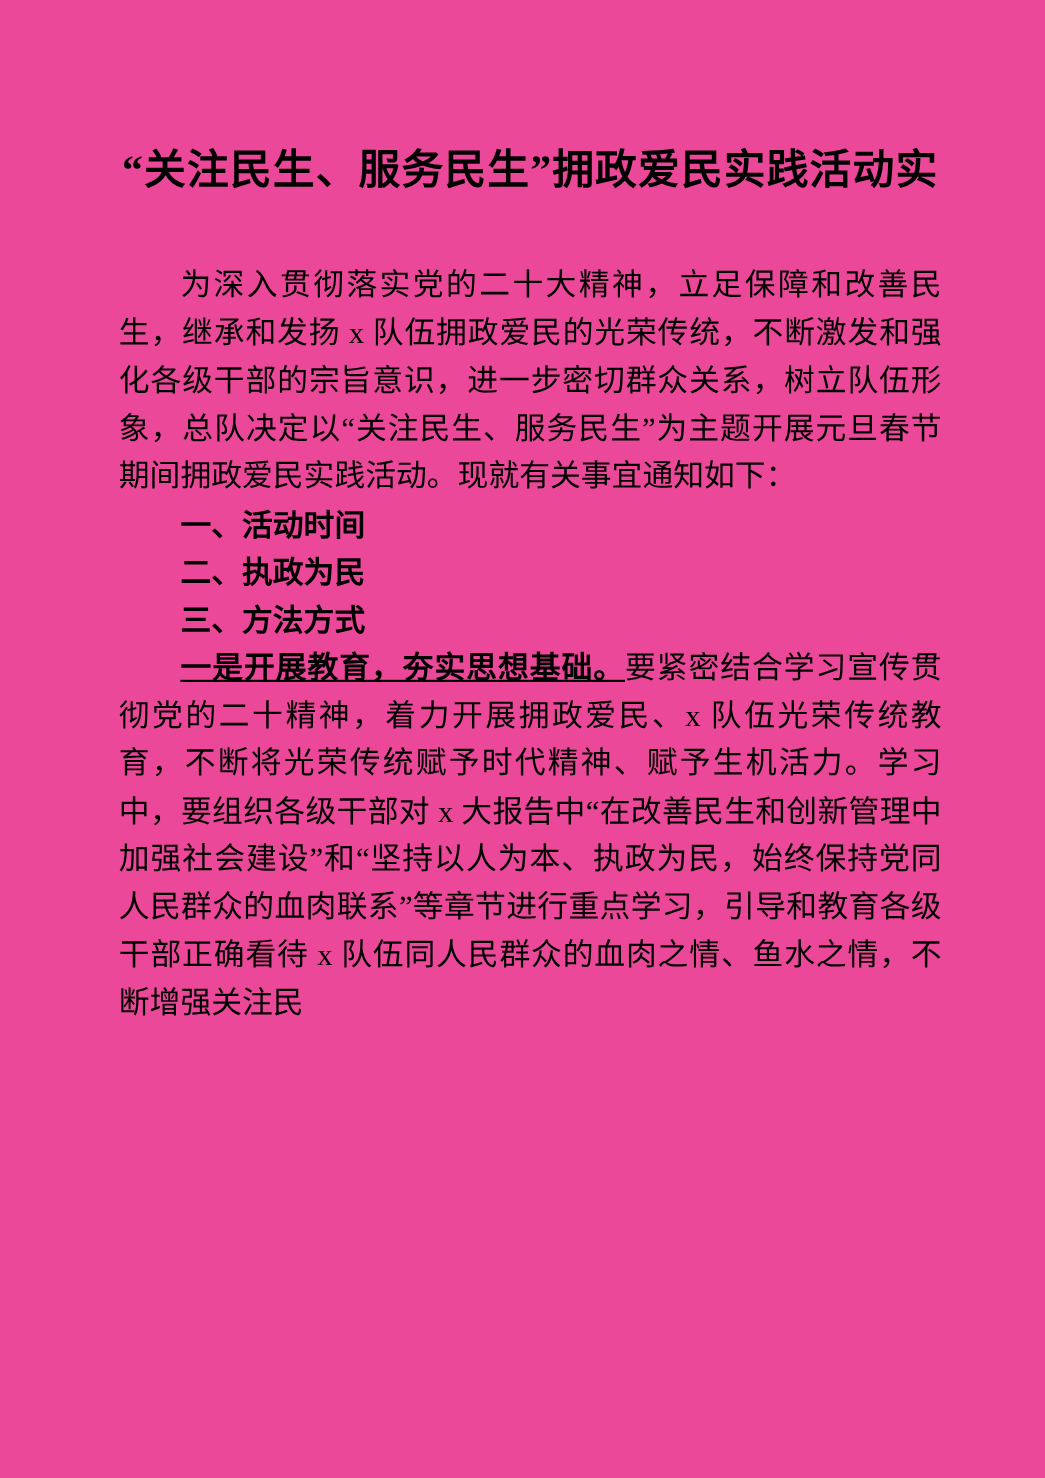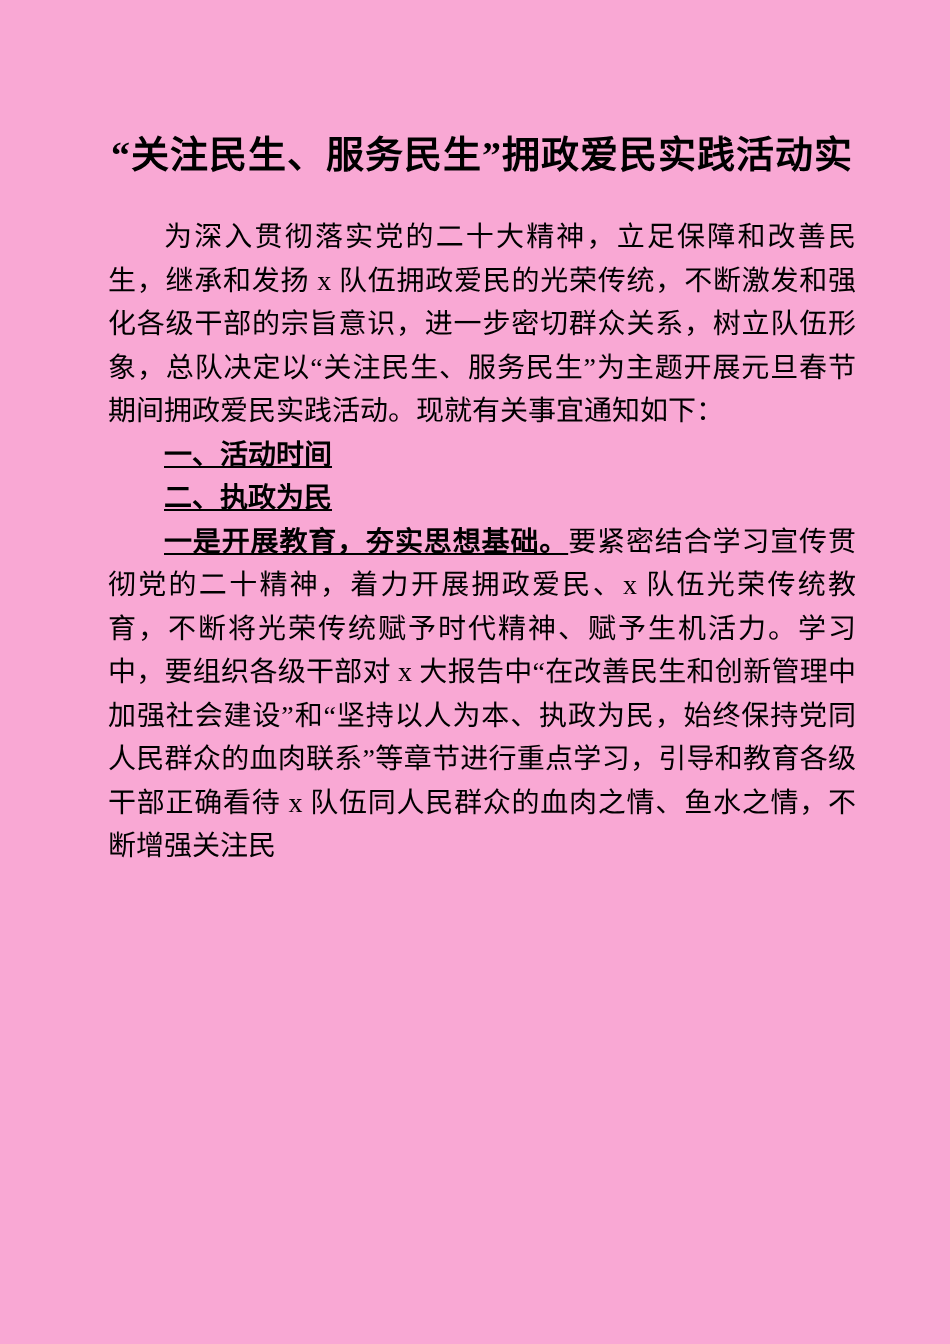--- a/index.html
+++ b/index.html
@@ -4,21 +4,21 @@
 <style>
   html, body {
     margin: 0;
     padding: 0;
     background: #ffffff;
   }
   .page {
     position: relative;
     width: 950px;
     height: 1344px;
-    background: #f9a8d4;
+    background: #ec4899;
     color: #000000;
     overflow: hidden;
     font-family: "Liberation Serif", serif;
   }
   .content {
     position: absolute;
     left: 108px;
     top: 127px;
     width: 748px;
   }
@@ -26,39 +26,38 @@
     margin: 0;
     font-family: "Liberation Serif", serif;
     font-weight: bold;
     font-size: 38px;
     line-height: 56px;
     text-align: center;
     letter-spacing: 1px;
     color: #000000;
   }
   .doc-body {
-    margin-top: 32px;
+    margin-top: 55px;
     font-size: 28px;
     line-height: 43.5px;
     text-align: justify;
     color: #000000;
   }
   .doc-body p {
     margin: 0;
     text-indent: 2em;
   }
   .section-heading {
     margin: 0;
     font-family: "Liberation Sans", sans-serif;
     font-weight: bold;
     font-size: 28px;
     line-height: 43.5px;
     text-indent: 2em;
     color: #000000;
-    text-decoration: underline;
   }
   .lead-bold {
     font-weight: bold;
     text-decoration: underline;
   }
 </style>
 </head>
 <body>
 
 <div class="page">
@@ -69,17 +68,18 @@
     </h1>
 
     <div class="doc-body">
 
       <p>为深入贯彻落实党的二十大精神，立足保障和改善民生，继承和发扬 x 队伍拥政爱民的光荣传统，不断激发和强化各级干部的宗旨意识，进一步密切群众关系，树立队伍形象，总队决定以“关注民生、服务民生”为主题开展元旦春节期间拥政爱民实践活动。现就有关事宜通知如下：</p>
 
       <h2 class="section-heading">一、活动时间</h2>
 
       <h2 class="section-heading">二、执政为民</h2>
 
+      <h2 class="section-heading">三、方法方式</h2>
       <p><span class="lead-bold">一是开展教育，夯实思想基础。</span><span>要紧密结合学习宣传贯彻党的二十精神，着力开展拥政爱民、x 队伍光荣传统教育，不断将光荣传统赋予时代精神、赋予生机活力。学习中，要组织各级干部对 x 大报告中“在改善民生和创新管理中加强社会建设”和“坚持以人为本、执政为民，始终保持党同人民群众的血肉联系”等章节进行重点学习，引导和教育各级干部正确看待 x 队伍同人民群众的血肉之情、鱼水之情，不断增强关注民</span></p>
 
     </div>
   </div>
 </div>
 
 </body></html>

